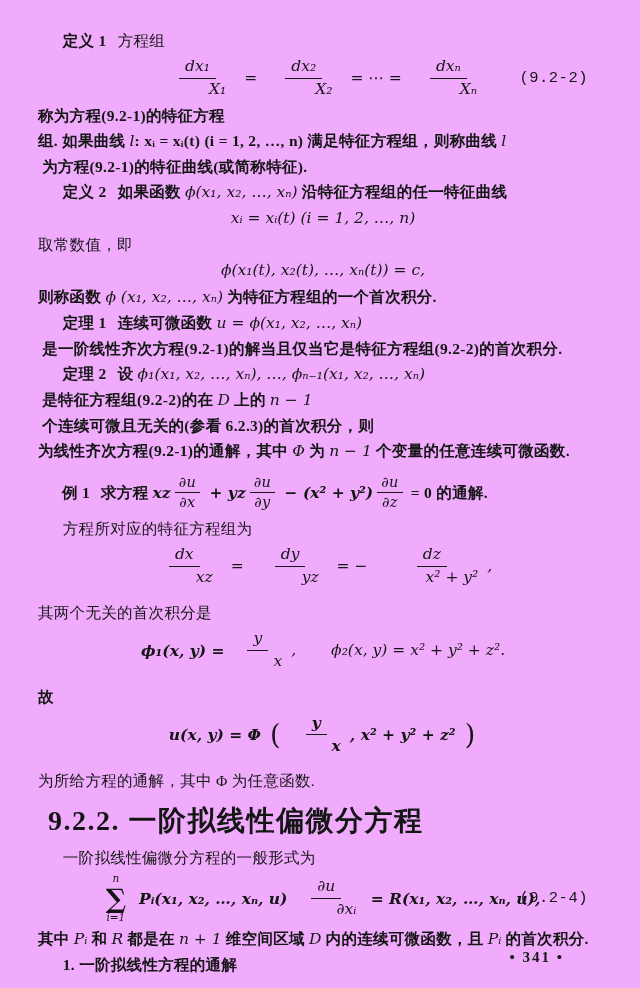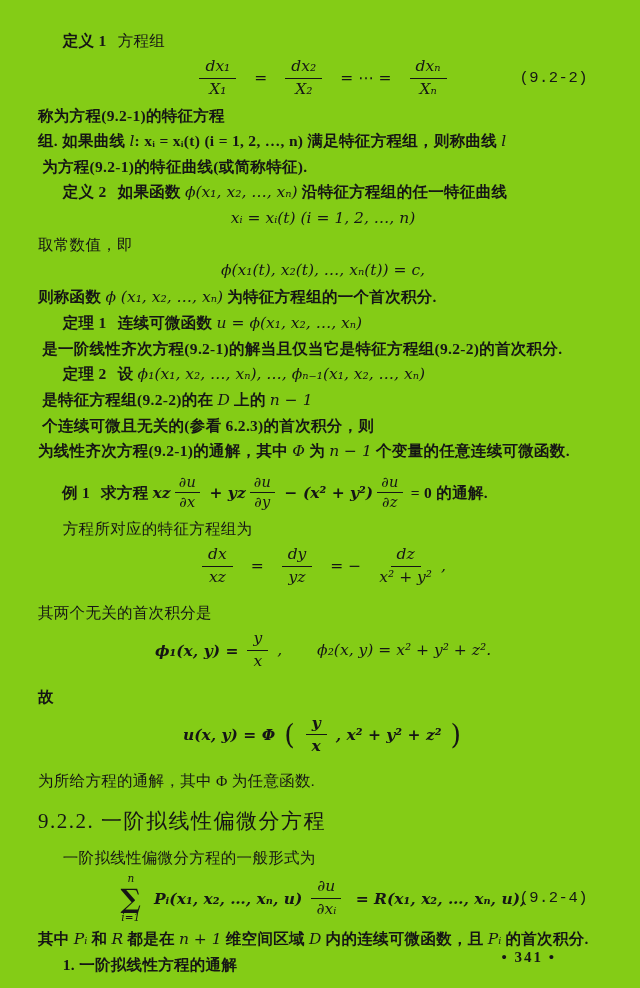--- a/index.html
+++ b/index.html
@@ -4,21 +4,21 @@
 <style>
   * { box-sizing: border-box; }
   html, body { margin: 0; padding: 0; }
   body {
     width: 640px; height: 988px;
     background: #f2f1ee;
     font-family: "Liberation Serif", "DejaVu Serif", serif;
   }
   .page {
     width: 640px; height: 988px;
-    background: #84cc16;
+    background: #f0abfc;
     position: relative;
     overflow: hidden;
     padding: 28px 32px 0 38px;
     color: #151515;
     font-size: 15.5px;
     line-height: 25px;
     letter-spacing: 0.3px;
   }
   .para { margin: 0; }
   .indent { text-indent: 1.6em; }
@@ -33,45 +33,45 @@
     font-style: italic; font-family: "DejaVu Serif", serif;
     letter-spacing: 0;
     gap: 7px;
   }
   .formula .tx { white-space: pre; }
   .tall   { min-height: 44px; margin: 3px 0; }
   .simple { min-height: 25px; margin: 1px 0; }
   .op { margin: 0 9px; font-style: normal; }
   .frac { display: inline-flex; flex-direction: column; align-items: center; line-height: 1.25; margin: 0 2px; }
   .frac .fn { padding: 0 6px 1px; border-bottom: 1.4px solid #151515; }
-  .frac .fd { padding-top: 1px; }
+  .frac .fd { padding-top: 1px; margin-left: 40px; }
   .ifrac { display: inline-flex; flex-direction: column; align-items: center; line-height: 1.15; margin: 0 4px; font-size: 14.5px; font-style: italic; font-family: "DejaVu Serif", serif; }
   .ifrac .fn { padding: 0 4px 1px; border-bottom: 1.3px solid #151515; }
   .ifrac .fd { padding-top: 1px; }
   .tag { position: absolute; right: 20px; top: 50%; transform: translateY(-50%);
          font-style: normal; font-family: Liberation Mono, monospace; letter-spacing: 0.5px; }
 
   .exline { display: flex; align-items: center; padding-left: 24px; min-height: 46px; margin: 5px 0 1px; }
 
   .sum { display: inline-flex; flex-direction: column; align-items: center; line-height: 1; margin-right: 6px; }
   .sum .sl { font-size: 10.5px; line-height: 1.1; font-style: italic; }
   .sum .sg { font-size: 27px; line-height: 1; font-style: normal; font-weight: 700; }
 
   .bigp { font-size: 27px; font-weight: 400; line-height: 1; margin: 0 2px; font-style: normal; }
 
   .section-heading {
-    font-size: 21px; font-weight: 400; letter-spacing: 1.5px;
-    line-height: 30px; margin: 13px 0 9px;
+    font-size: 28px; font-weight: 700; letter-spacing: 1.5px;
+    line-height: 30px; margin: 13px 10px 9px;
   }
   .bold-formula { font-weight: 700; }
   .gap-left { margin-left: 28px; }
   .after-gap { margin-top: 12px; }
 
   .pagenum {
-    position: absolute; bottom: 18px; right: 84px;
+    position: absolute; bottom: 18px; right: 76px;
     font-size: 15px; letter-spacing: 2px; font-weight: 700;
   }
 </style>
 </head>
 <body>
 
 <div class="page">
 
   <p class="para indent"><span class="lbl">定义 1</span><span>方程组</span></p>
 

